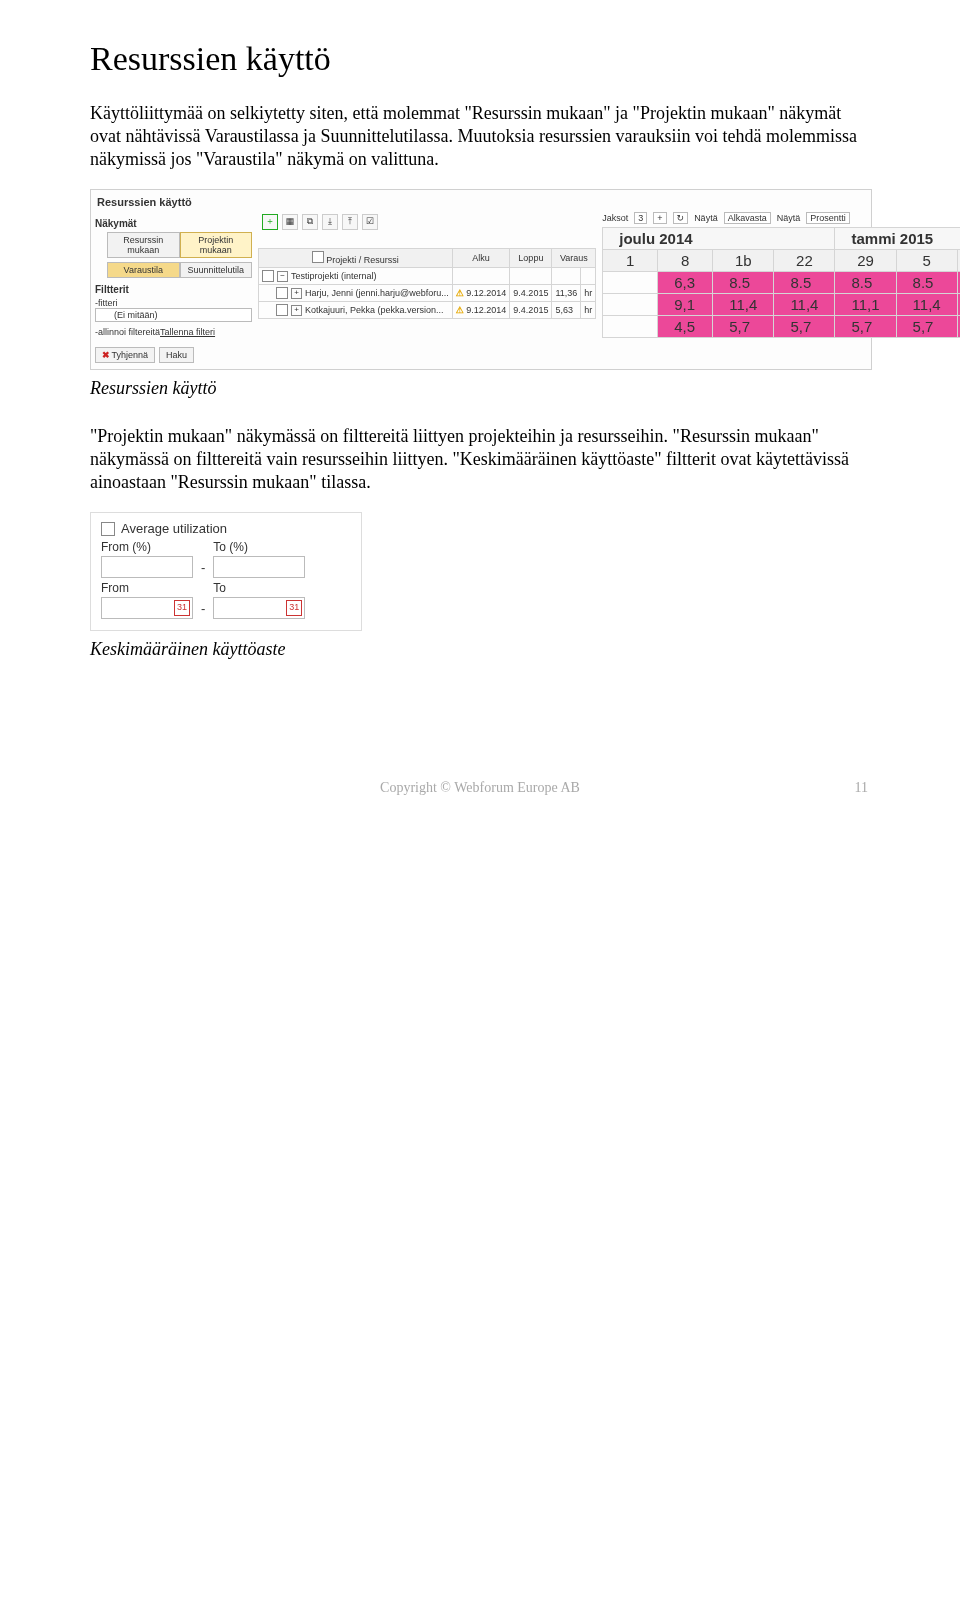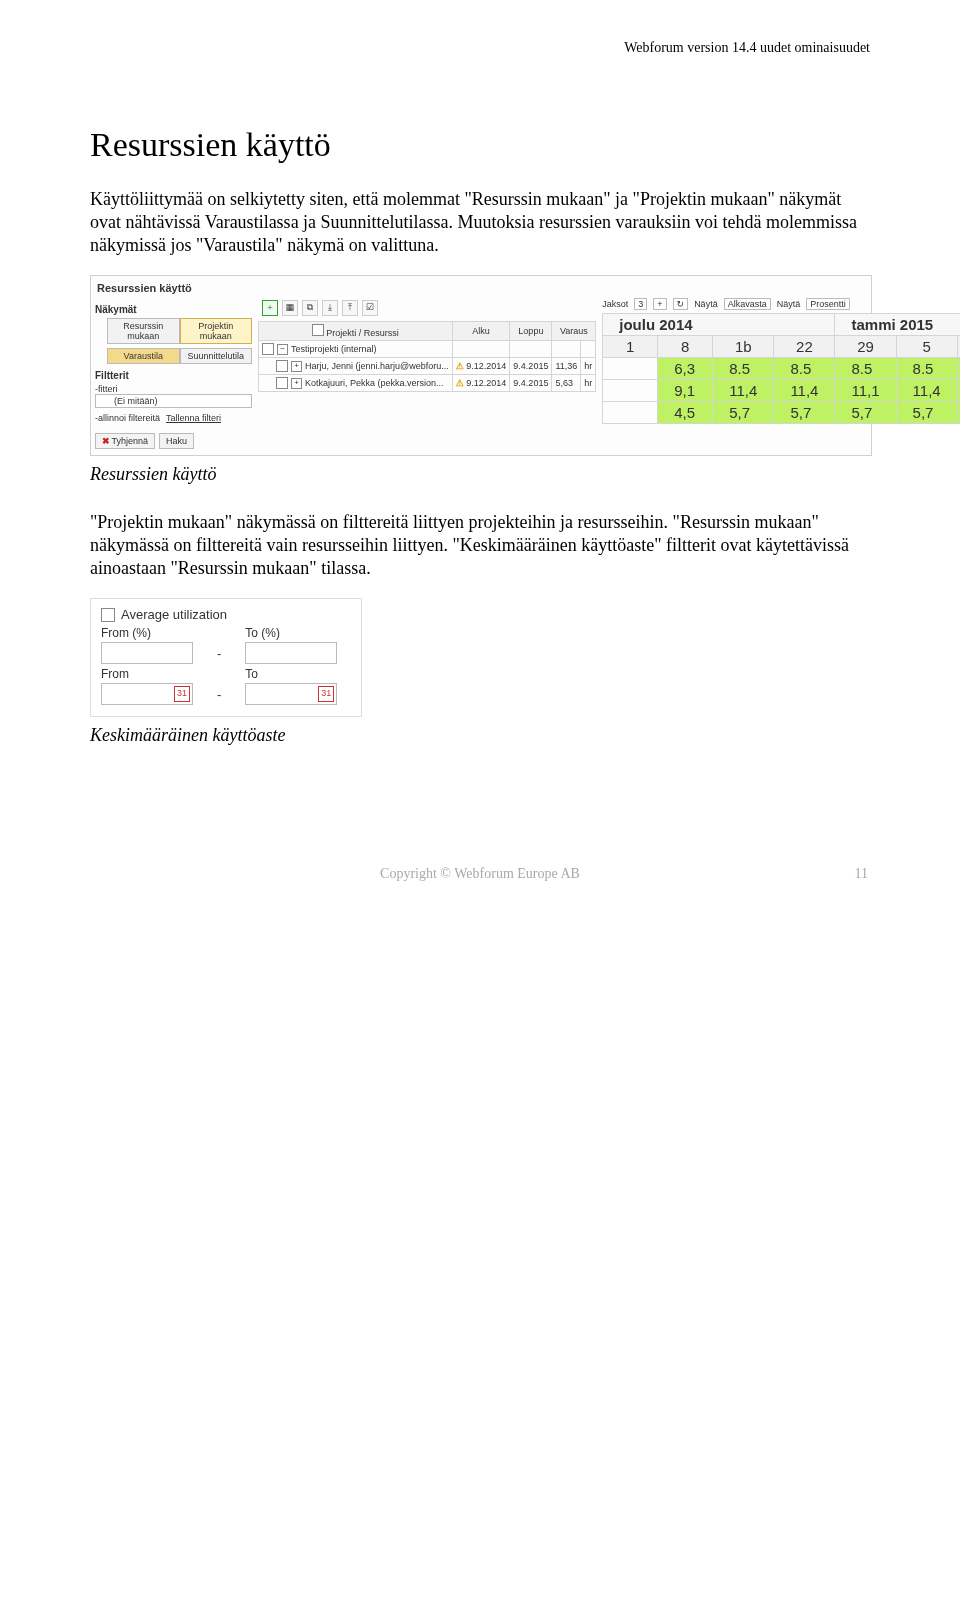--- a/index.html
+++ b/index.html
@@ -97,74 +97,73 @@
 
   .s1-mid {
     flex:1;
     padding: 2px 0 6px 0;
   }
   .s1-toolbar {
     display:flex; gap:4px; padding:2px 4px; align-items:center;
   }
   .s1-ico { width:14px; height:14px; display:inline-block; border:1px solid #ccc; background:#f7f7f7; font-size:9px; text-align:center; line-height:12px; }
   .s1-grid {
-    width:100%; border-collapse:collapse; margin-top:3px;
+    width:100%; border-collapse:collapse; margin-top:16px;
   }
   .s1-grid th, .s1-grid td {
     border:1px solid #d5d5d5; padding:2px 3px; font-size:9px;
     white-space:nowrap;
   }
   .s1-grid th { background:#f1f1f1; font-weight:normal; }
   .s1-tree-cell { display:flex; align-items:center; gap:3px; }
   .chk { width:10px; height:10px; border:1px solid #888; background:#fff; display:inline-block; }
   .expand { width:9px; height:9px; border:1px solid #888; font-size:8px; line-height:8px; text-align:center; display:inline-block; }
   .warn { color:#e6a800; font-weight:bold; }
 
   .s1-right {
     padding:2px 4px 6px 4px;
   }
   .s1-right .rhead { display:flex; gap:6px; align-items:center; font-size:9px; margin-bottom:3px; }
   .s1-right .rhead .mini { border:1px solid #bbb; padding:0 3px; background:#fff; }
   .s1-cal { border-collapse:collapse; }
   .s1-cal th, .s1-cal td { border:1px solid #d5d5d5; padding:2px 16px; font-size:15px; min-width:22px; }
   .s1-cal th { background:#f1f1f1; font-weight:normal; }
-  .s1-cal td.g { background:#bef264; }
+  .s1-cal td.g { background:#ec4899; }
   .s1-cal .monthrow td { background:#f7f7f7; font-weight:bold; }
 
   
   .shot2 {
     font-family: Arial, Helvetica, sans-serif;
     font-size: 13px;
     color: #333;
     border: 1px solid #ddd;
     background: #fff;
     padding: 8px 10px;
     width: 250px;
     margin: 6px 0 4px 0;
   }
   .shot2 .au-head { display:flex; align-items:center; gap:6px; margin-bottom:4px; }
   .chk2 { width:12px; height:12px; border:1px solid #888; display:inline-block; }
-  .shot2 .row { display:flex; align-items:flex-end; gap:24px; margin:3px 0; }
+  .shot2 .row { display:flex; align-items:flex-end; gap:8px; margin:3px 0; }
   .shot2 .col { display:flex; flex-direction:column; }
   .shot2 .lbl { font-size:12px; margin-bottom:2px; }
   .shot2 input.txt {
     width:84px; height:18px; border:1px solid #bbb; font-size:12px; padding:1px 3px;
   }
   .shot2 .dash { padding-bottom:3px; }
   .shot2 .date { position:relative; }
   .shot2 .cal-ico {
     position:absolute; right:3px; top:3px; width:14px; height:14px;
     border:1px solid #c33; font-size:9px; line-height:12px; text-align:center; color:#c33;
   }
 </style>
 </head>
 <body>
 
 <div class="page">
-  <div class="header-right">Webforum version 14.4 uudet ominaisuudet</div>
 
   <h1 class="title">Resurssien käyttö</h1>
 
   <p class="body">Käyttöliittymää on selkiytetty siten, että molemmat "Resurssin mukaan" ja "Projektin mukaan" näkymät ovat nähtävissä Varaustilassa ja Suunnittelutilassa. Muutoksia resurssien varauksiin voi tehdä molemmissa näkymissä jos "Varaustila" näkymä on valittuna.</p>
 
   <div class="shot1">
     <div class="s1-title">Resurssien käyttö</div>
     <div class="shot1-body">
 
       <div class="s1-left">
@@ -174,21 +173,21 @@
           <div class="s1-tab active">Projektin mukaan</div>
         </div>
         <div class="s1-tabrow">
           <div class="s1-tab orange">Varaustila</div>
           <div class="s1-tab">Suunnittelutila</div>
         </div>
 
         <div class="s1-section-label">Filtterit</div>
         <div class="s1-link">-fitteri</div>
         <div class="s1-select">(Ei mitään)</div>
-        <div style="display:flex;gap:6px;">
+        <div style="display:flex;">
           <span class="s1-link">-allinnoi filtereitä</span>
           <span class="s1-link" style="text-decoration:underline">Tallenna filteri</span>
         </div>
 
         <div class="s1-btnrow">
           <div class="s1-btn"><span class="x">✖</span><span>Tyhjennä</span></div>
           <div class="s1-btn">Haku</div>
         </div>
       </div>
 

